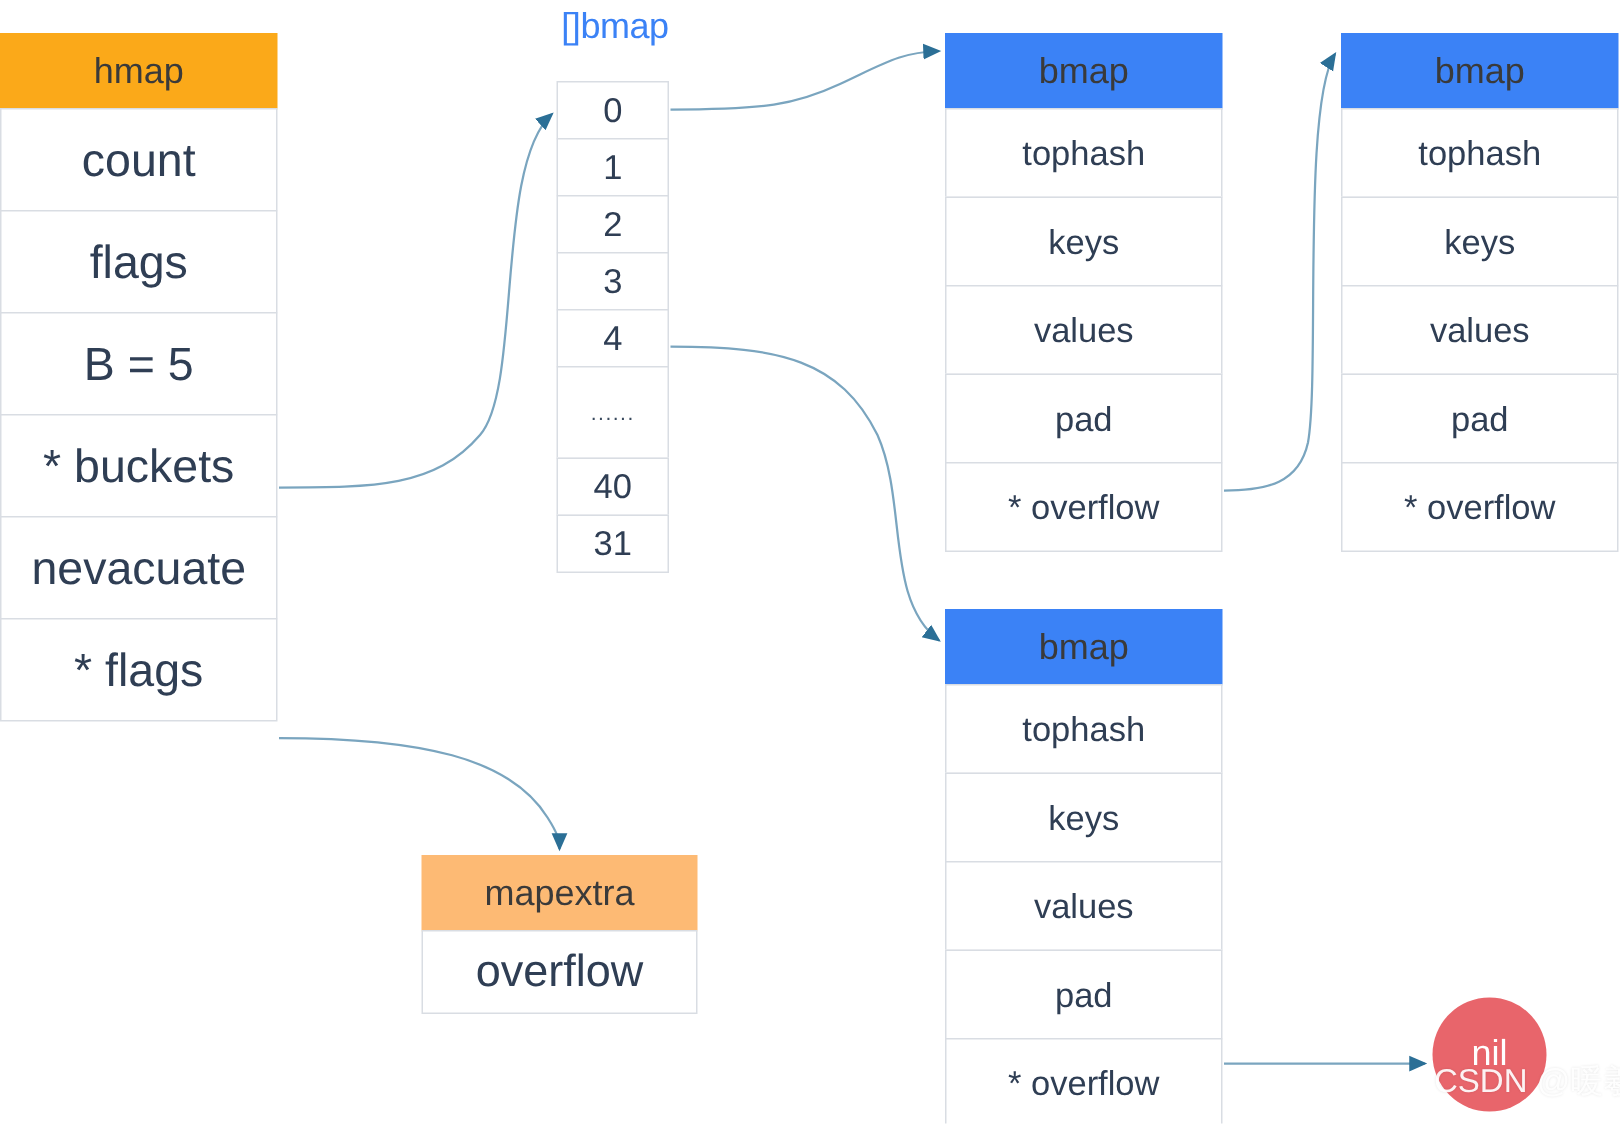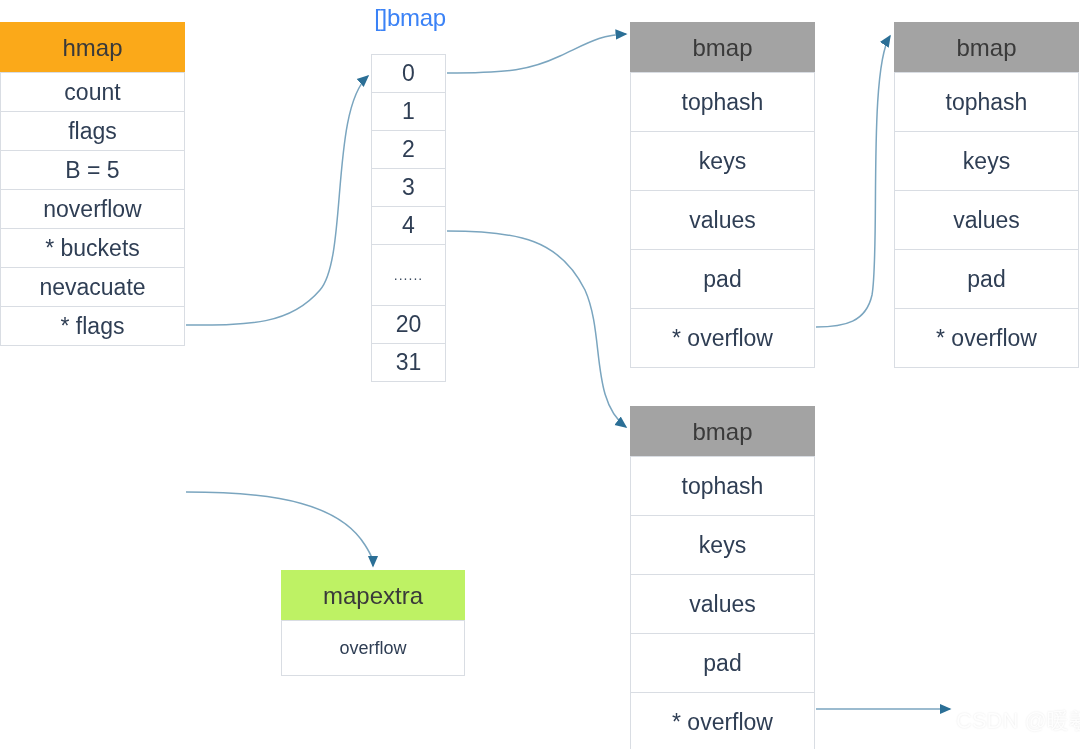--- a/index.html
+++ b/index.html
@@ -45,26 +45,26 @@
     color: #2f3e54;
     white-space: nowrap;
     margin-top: -1px;
   }
   .cell.head {
     margin-top: 0;
     border: none;
     color: #3a3a3a;
   }
   .head-orange { background: #fba919; }
-  .head-green  { background: #a3a3a3; color: #1f3a2c; }
-  .head-pink   { background: #bef264; color: #3b3b4a; }
+  .head-green  { background: #3b82f6; color: #1f3a2c; }
+  .head-pink   { background: #fdba74; color: #3b3b4a; }
 
   
   .hmap { left: 0px; top: 22px; width: 185px; }
-  .hmap .cell { height: 40px; font-size: 23px; }
+  .hmap .cell { height: 69px; font-size: 31px; }
   .hmap .cell.head { height: 51px; font-size: 24px; }
 
   
   .slice-label {
     position: absolute;
     z-index: 2;
     left: 365px;
     top: 4px;
     width: 90px;
     text-align: center;
@@ -80,21 +80,21 @@
   
   .bmap { width: 185px; }
   .bmap .cell { height: 60px; font-size: 23px; }
   .bmap .cell.head { height: 51px; font-size: 24px; }
   .bmap-a { left: 630px; top: 22px; }
   .bmap-b { left: 894px; top: 22px; }
   .bmap-c { left: 630px; top: 406px; }
 
   
   .mapextra { left: 281px; top: 570px; width: 184px; }
-  .mapextra .cell { height: 56px; font-size: 18px; }
+  .mapextra .cell { height: 56px; font-size: 30px; }
   .mapextra .cell.head { height: 51px; font-size: 24px; }
 
   
   .nil-circle {
     position: absolute;
     z-index: 2;
     left: 955px;
     top: 665px;
     width: 76px;
     height: 76px;
@@ -143,35 +143,34 @@
     <path d="M186,492 C 280,492 340,505 365,545 C 372,556 373,560 373,566" fill="none" stroke="#7aa5bf" stroke-width="1.5" marker-end="url(#arrow)"></path>
 
     <path d="M816,709 L 950,709" fill="none" stroke="#7aa5bf" stroke-width="1.5" marker-end="url(#arrow)"></path>
   </svg>
 
   <div class="struct hmap">
     <div class="cell head head-orange">hmap</div>
     <div class="cell">count</div>
     <div class="cell">flags</div>
     <div class="cell">B = 5</div>
-    <div class="cell">noverflow</div>
     <div class="cell">* buckets</div>
     <div class="cell">nevacuate</div>
     <div class="cell">* flags</div>
   </div>
 
   <div class="slice-label">[]bmap</div>
   <div class="struct slice">
     <div class="cell">0</div>
     <div class="cell">1</div>
     <div class="cell">2</div>
     <div class="cell">3</div>
     <div class="cell">4</div>
     <div class="cell ellipsis">......</div>
-    <div class="cell">20</div>
+    <div class="cell">40</div>
     <div class="cell">31</div>
   </div>
 
   <div class="struct bmap bmap-a">
     <div class="cell head head-green">bmap</div>
     <div class="cell">tophash</div>
     <div class="cell">keys</div>
     <div class="cell">values</div>
     <div class="cell">pad</div>
     <div class="cell">* overflow</div>
@@ -193,16 +192,19 @@
     <div class="cell">values</div>
     <div class="cell">pad</div>
     <div class="cell">* overflow</div>
   </div>
 
   <div class="struct mapextra">
     <div class="cell head head-pink">mapextra</div>
     <div class="cell">overflow</div>
   </div>
 
+  <div class="nil-circle">
+    <span>nil</span>
+  </div>
 
   <div class="watermark">CSDN @暖羲</div>
 
 </div>
 
 </body></html>

